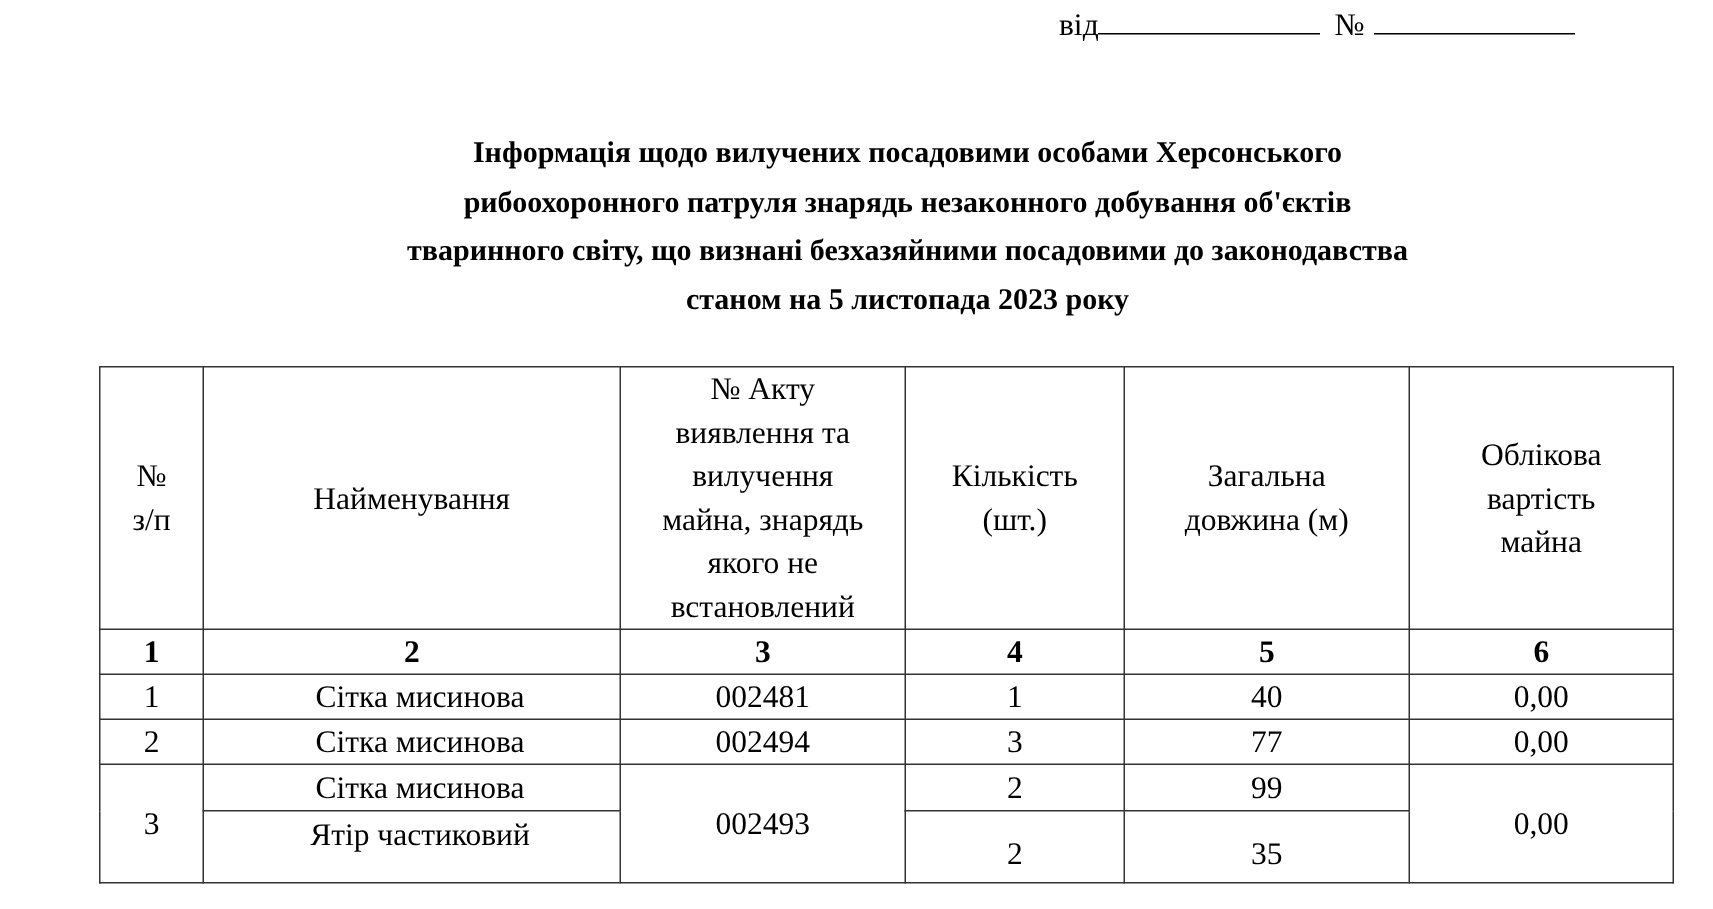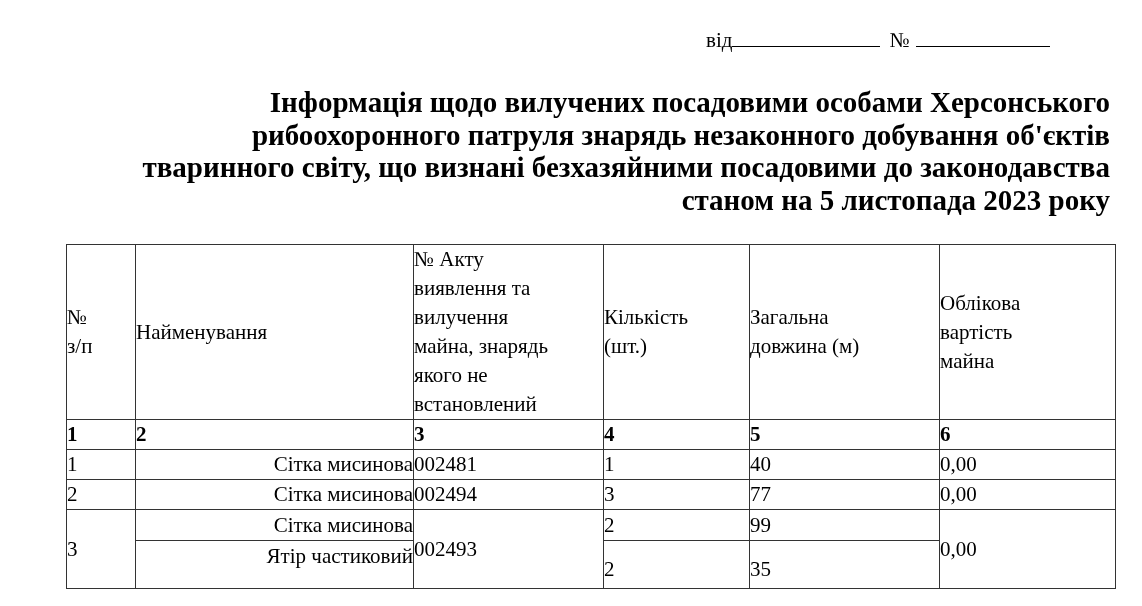--- a/index.html
+++ b/index.html
@@ -15,54 +15,54 @@
     font-family: "Liberation Serif", "DejaVu Serif", serif;
     color: #000;
   }
   .ref-line {
     position: absolute;
     top: 0;
     left: 706px;
     font-size: 21px;
     line-height: 30px;
     white-space: nowrap;
-    margin-top: 24px;
   }
   .ref-line .blank {
     display: inline-block;
     border-bottom: 1px solid #000;
     height: 22px;
     vertical-align: baseline;
   }
   .ref-line .blank.date { width: 148px; }
   .ref-line .blank.num { width: 134px; margin-left: 6px; }
   .ref-line .no-sign { margin-left: 4px; }
 
   .title {
     position: absolute;
     top: 86px;
     left: 100px;
     width: 1010px;
-    text-align: right;
+    text-align: center;
     font-weight: bold;
-    font-size: 29px;
+    font-size: 20px;
     line-height: 32.5px;
   }
   .title div { white-space: nowrap; }
 
   table.report {
     position: absolute;
     top: 244px;
     left: 66px;
     border-collapse: collapse;
     font-size: 21px;
     line-height: 29px;
   }
   table.report td {
     border: 1.5px solid #333;
+    text-align: center;
     vertical-align: middle;
     padding: 0;
   }
   .c1 { width: 68px; }
   .c2 { width: 277px; margin-top: 28px; }
   .c3 { width: 189px; }
   .c4 { width: 145px; }
   .c5 { width: 189px; }
   .c6 { width: 175px; }
 

